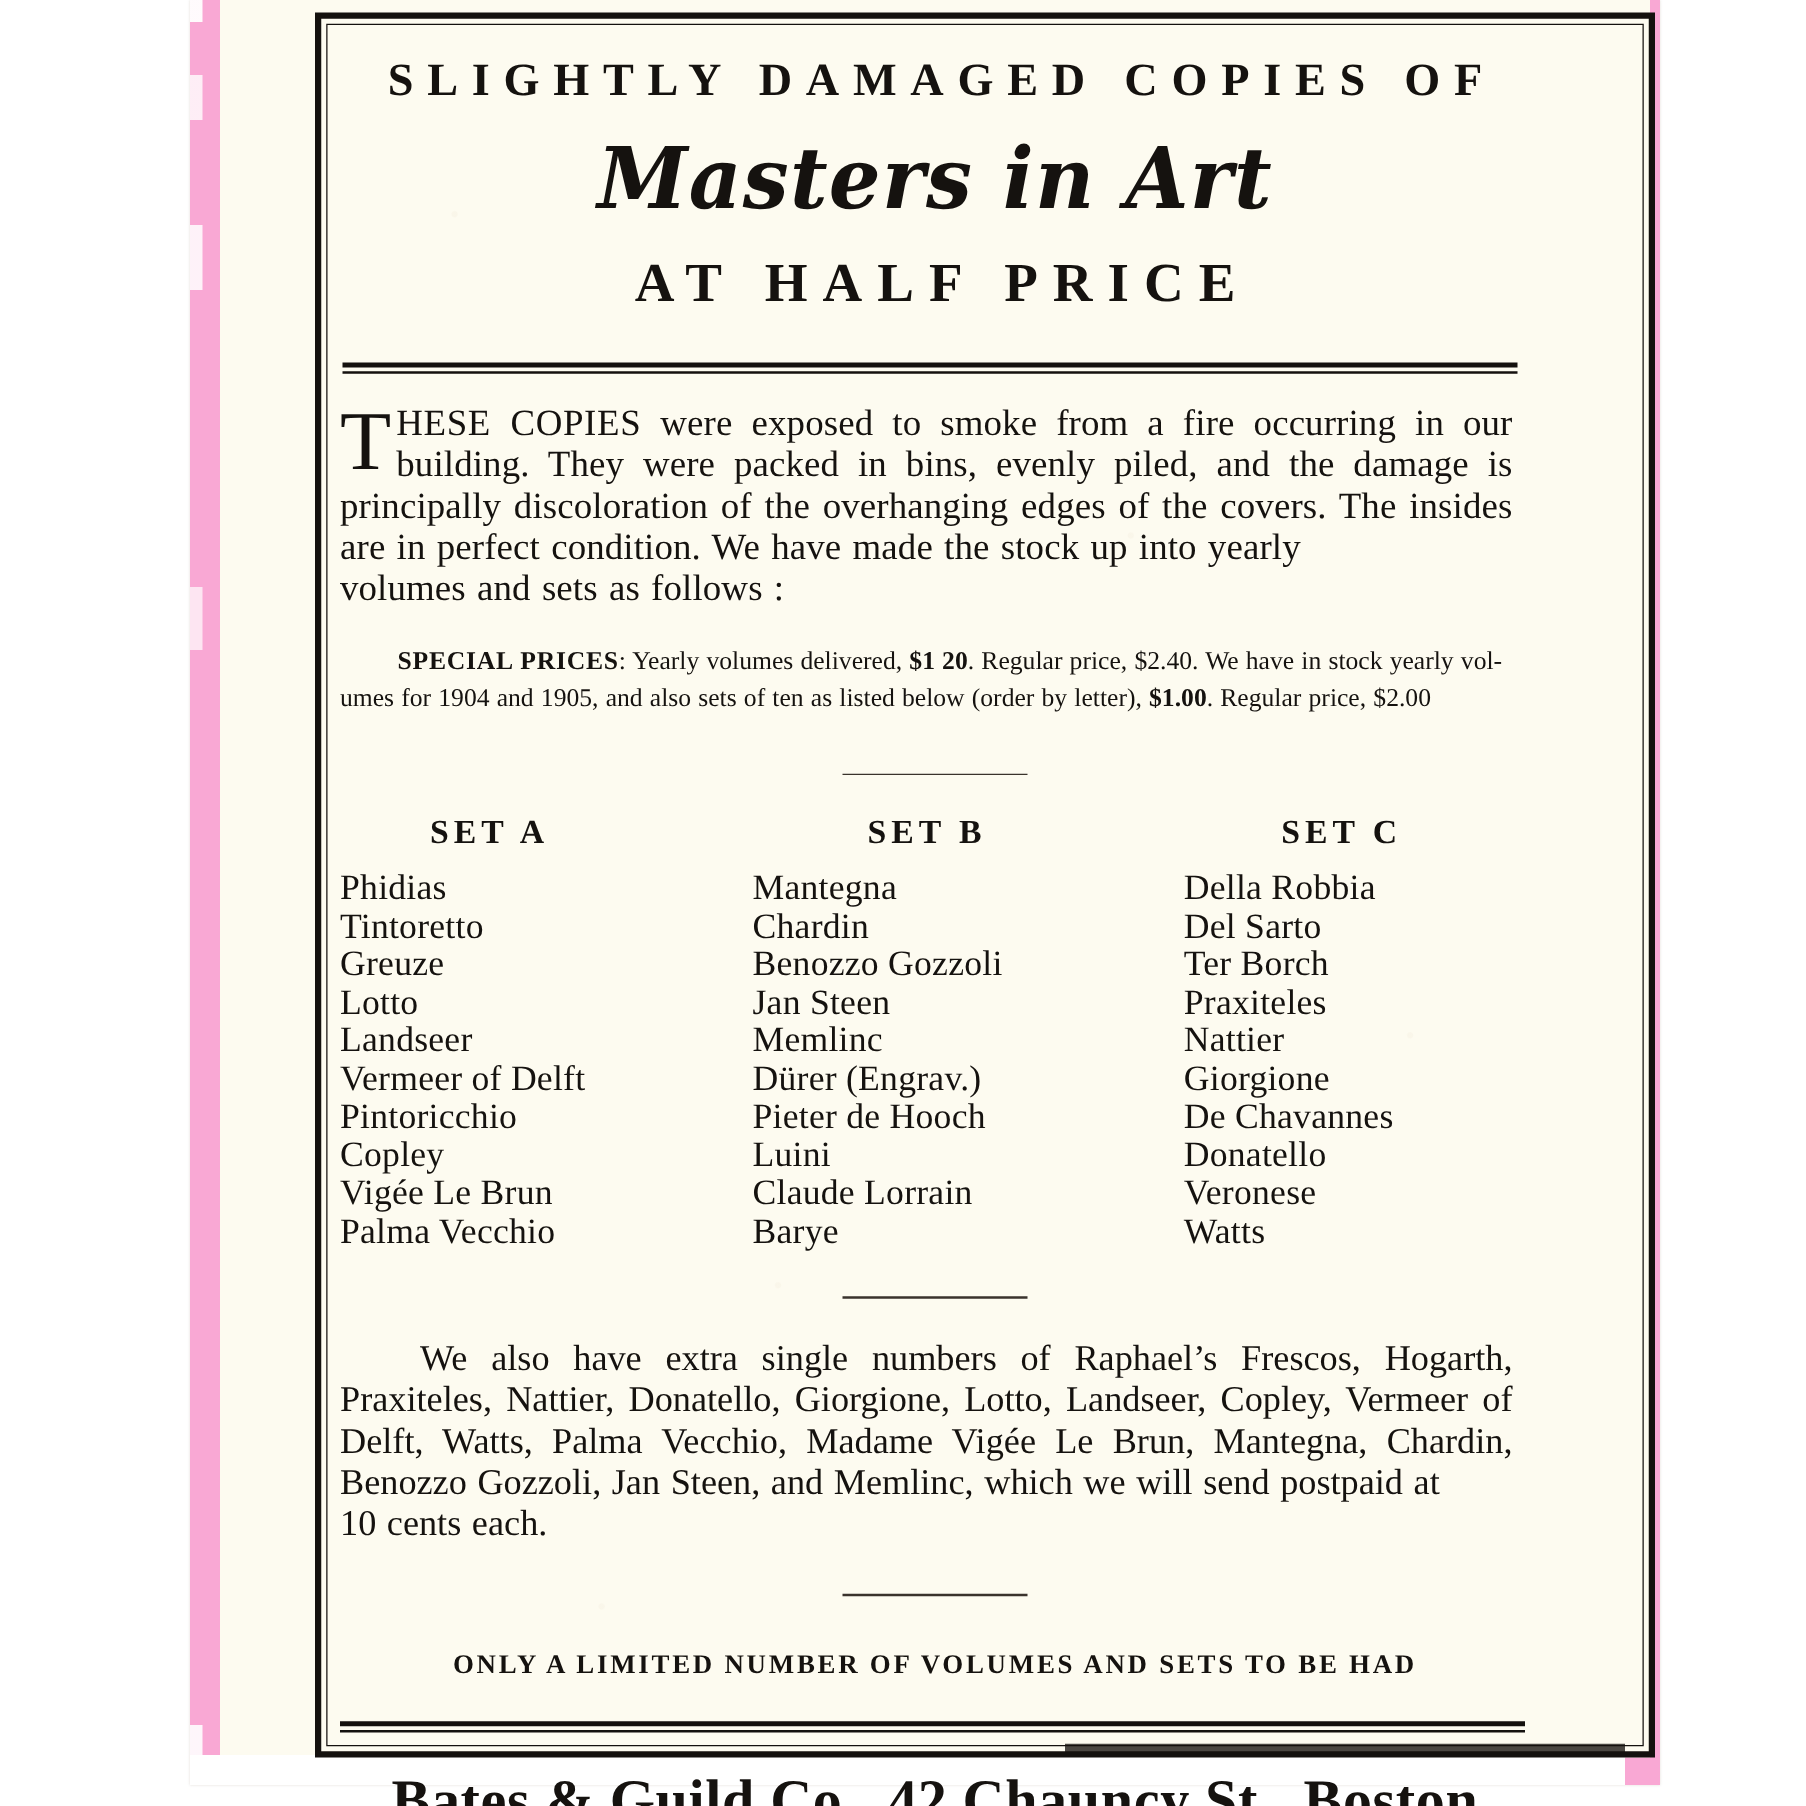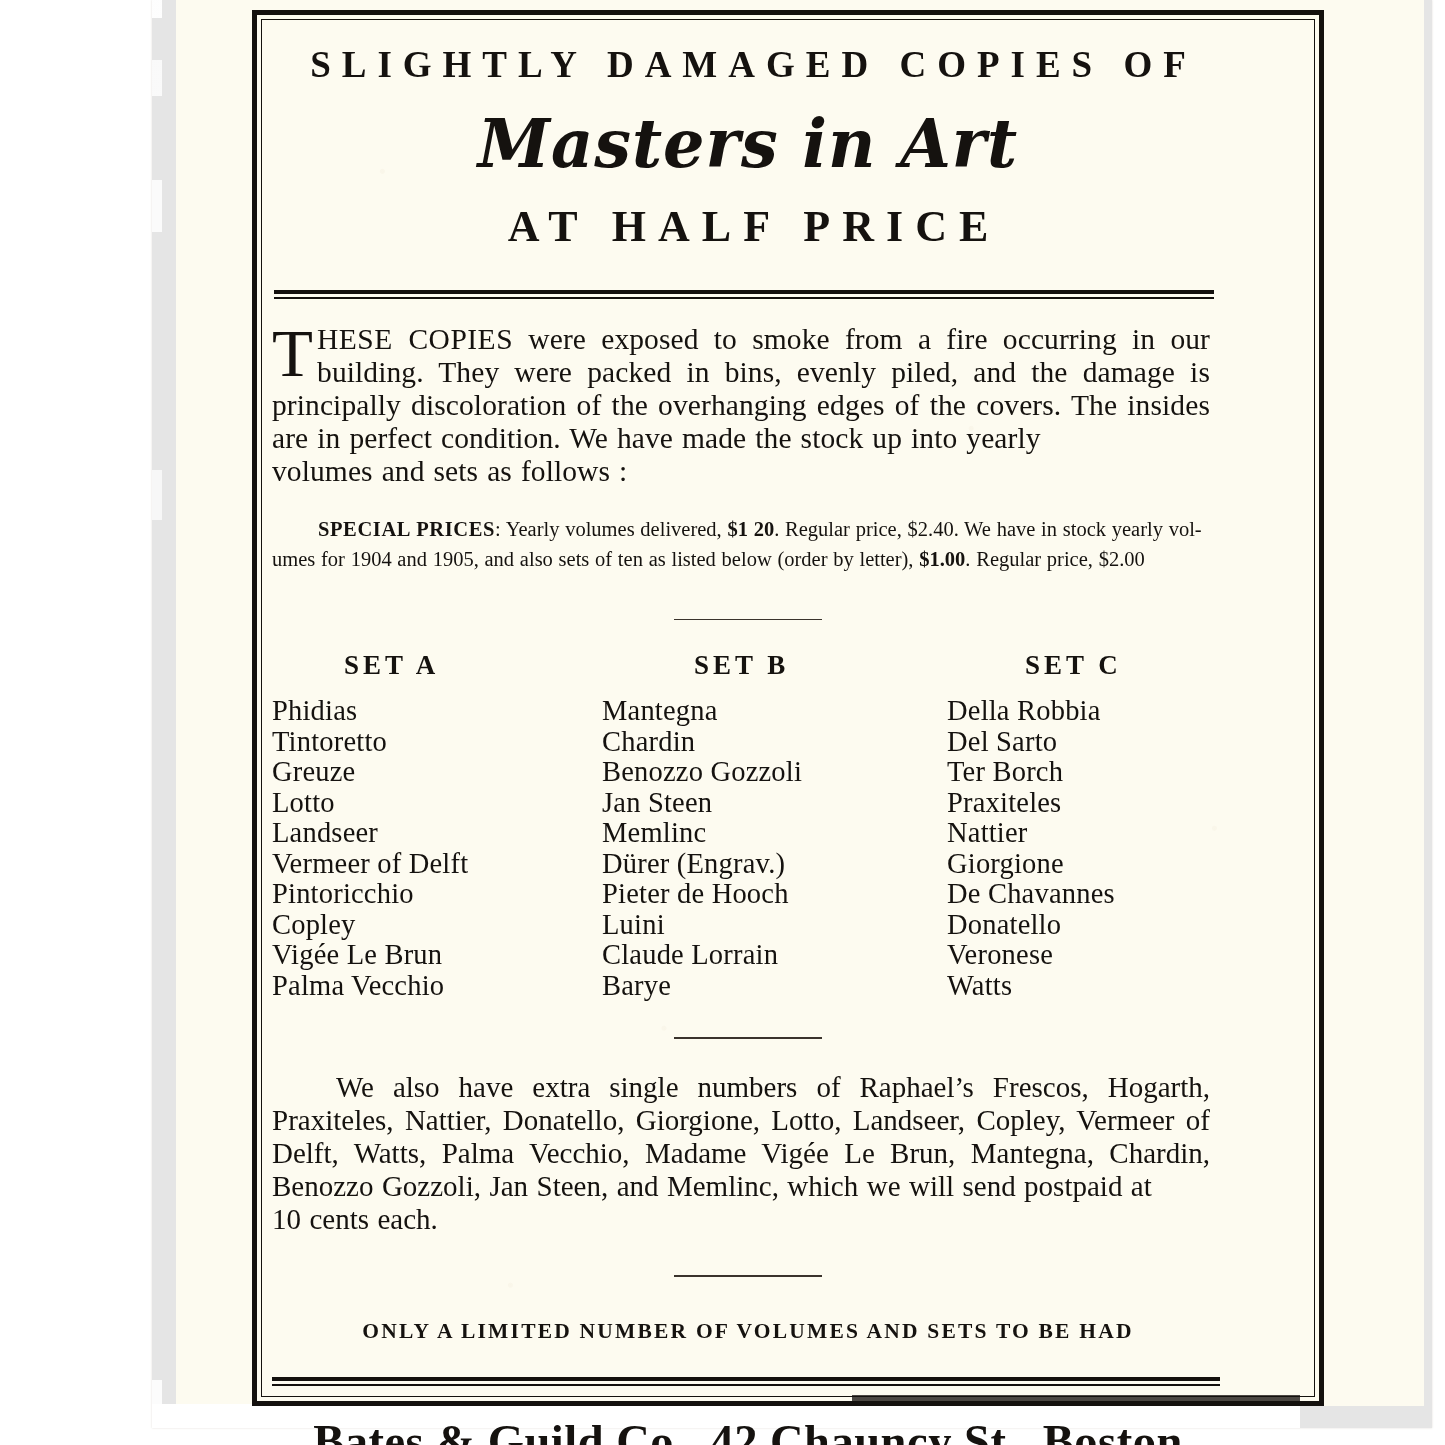--- a/index.html
+++ b/index.html
@@ -20,23 +20,23 @@
     width: 1445px;
     height: 1445px;
     background: #ffffff;
   }
 
   
   #paper {
     position: absolute;
     left: 152px;
     top: 0px;
-    width: 1280px;
+    width: 1176px;
     height: 1428px;
-    background: #e5e5e5;
+    background: #f9a8d4;
     box-shadow: 0 0 2px rgba(140,120,100,.25);
   }
   
   #paper::after {
     content: "";
     position: absolute;
     left: 24px; top: 0; right: 8px; bottom: 22px;
     background: #fdfbf0;
   }
   

